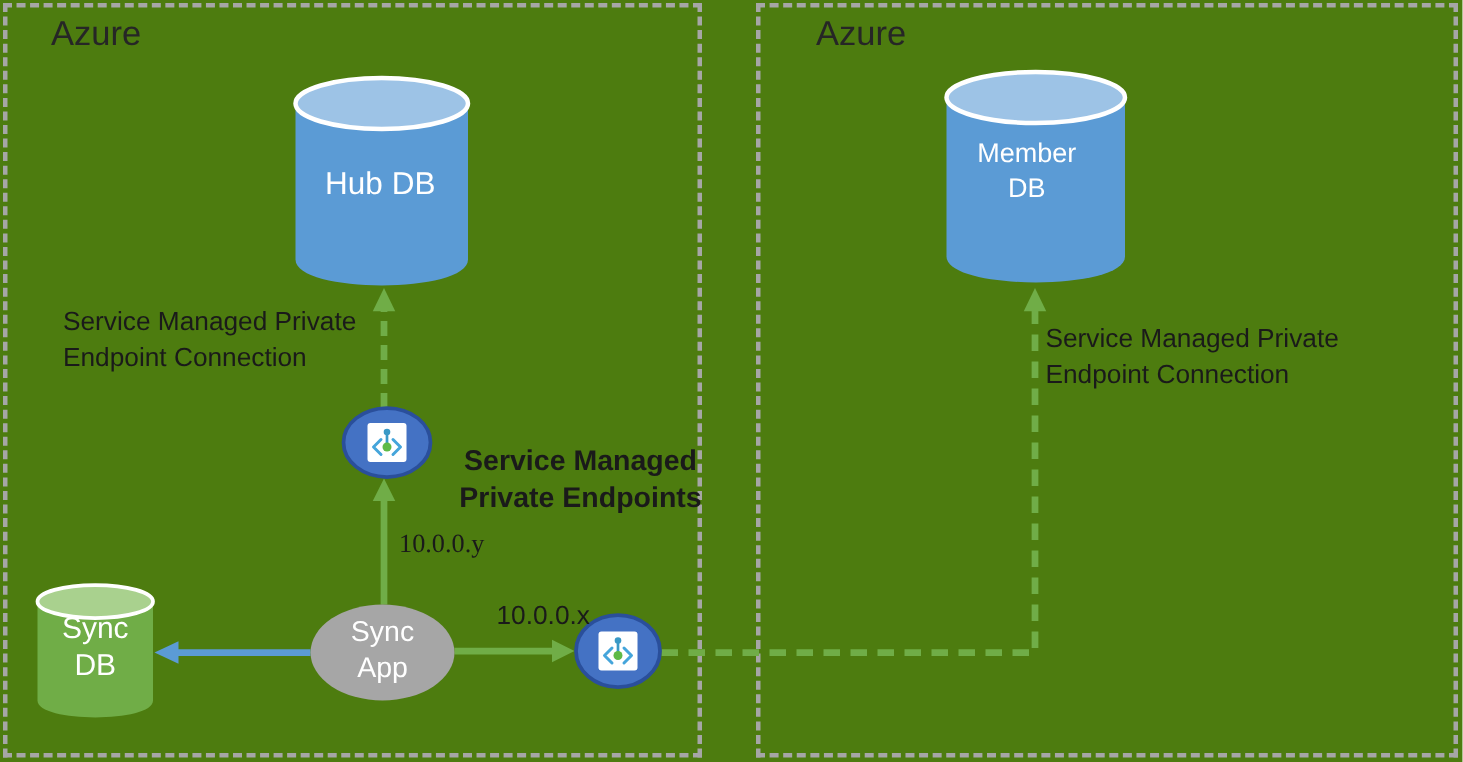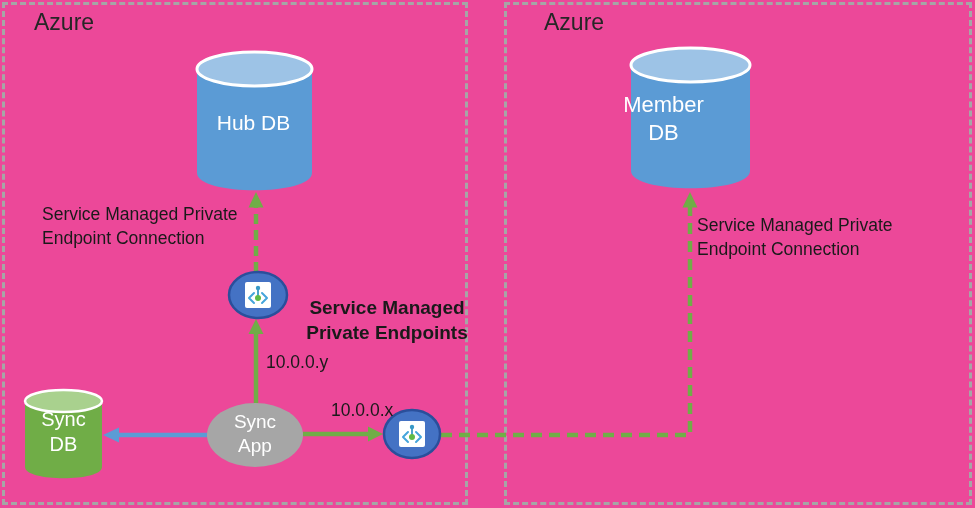--- a/index.html
+++ b/index.html
@@ -1,20 +1,20 @@
 <!DOCTYPE html>
 <html><head>
 <meta charset="utf-8">
 <style>
   html, body { margin: 0; padding: 0; background: #ffffff; }
   .canvas {
     position: relative;
     width: 975px;
     height: 508px;
-    background: #ec4899;
+    background: #4d7c0f;
     font-family: "Liberation Sans", sans-serif;
     color: #262626;
     overflow: hidden;
   }
   .azure-box {
     position: absolute;
     border: 3px dashed #A6A6A6;
     background: transparent;
     box-sizing: border-box;
   }
@@ -115,32 +115,32 @@
       <polyline points="416,432 421,437 416,442" fill="none" stroke="#45A5DB" stroke-width="2" stroke-linecap="round" stroke-linejoin="round"></polyline>
     </g>
   </svg>
 
   <div class="region-label" style="left:34px; top:9px;">Azure</div>
 
   <div class="region-label" style="left:544px; top:9px;">Azure</div>
 
   <div class="node-label" style="left:197px; top:110px; width:113px; font-size:21px;">Hub DB</div>
 
-  <div class="node-label" style="left:604px; top:91px; width:119px; font-size:22px;">Member
+  <div class="node-label" style="left:625px; top:91px; width:119px; font-size:18px;">Member
 DB</div>
 
   <div class="node-label" style="left:25px; top:407px; width:77px; font-size:20px;">Sync
 DB</div>
 
   <div class="node-label" style="left:207px; top:410px; width:96px; font-size:19px;">Sync
 App</div>
 
   <div class="label" style="left:42px; top:202px; width:222px;">Service Managed Private Endpoint Connection</div>
 
   <div class="label" style="left:697px; top:213px; width:230px;">Service Managed Private Endpoint Connection</div>
 
   <div class="label bold" style="left:297px; top:295px; width:180px;text-align:center;">Service Managed Private Endpoints</div>
 
-  <div class="label" style="left:266px; top:350px;">10.0.0.y</div>
+  <div class="label" style="left:266px; top:350px;font-family:Liberation Serif, serif;">10.0.0.y</div>
 
   <div class="label" style="left:315px; top:398px;margin-left:16px;">10.0.0.x</div>
 
 </div>
 
 </body></html>

